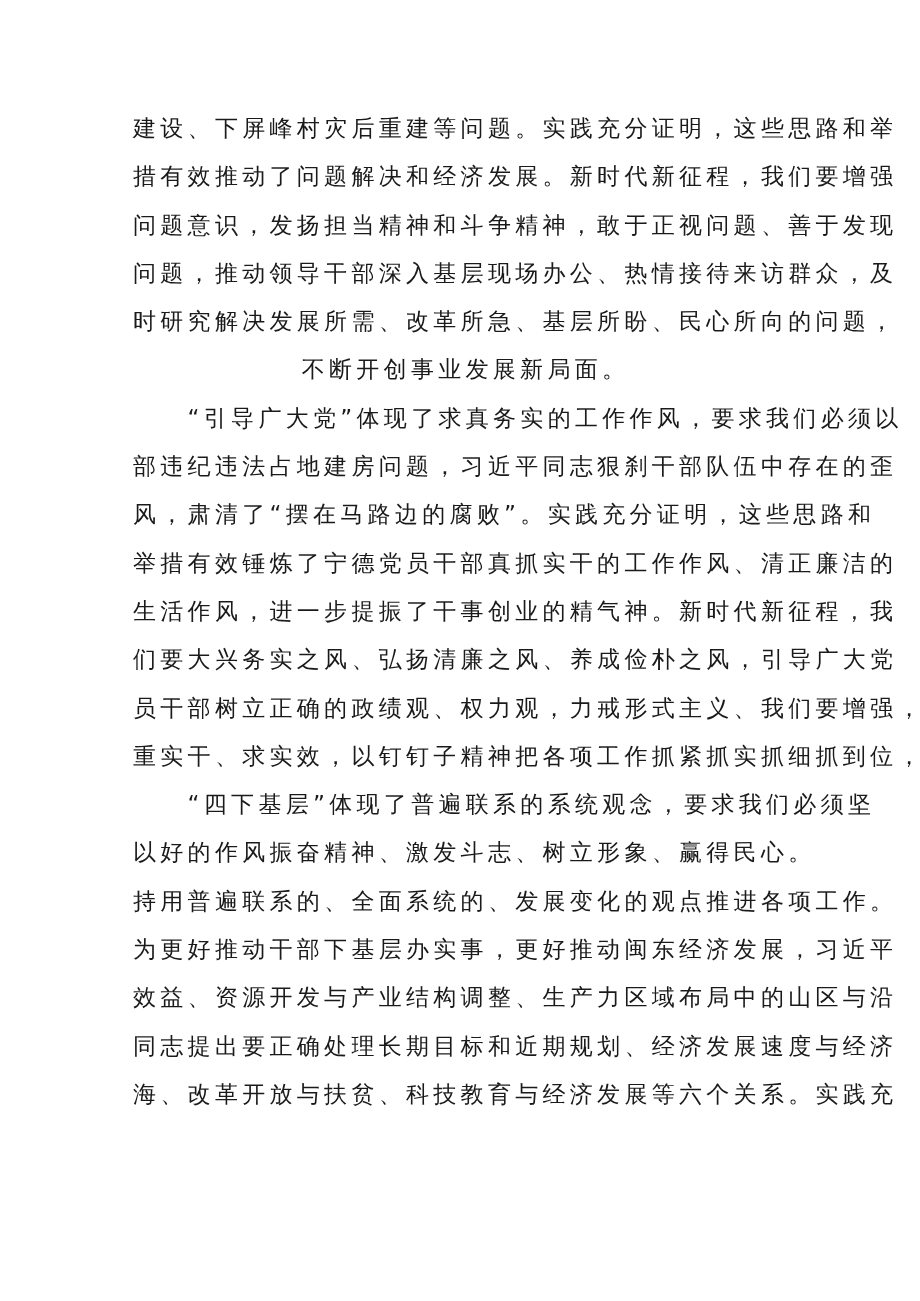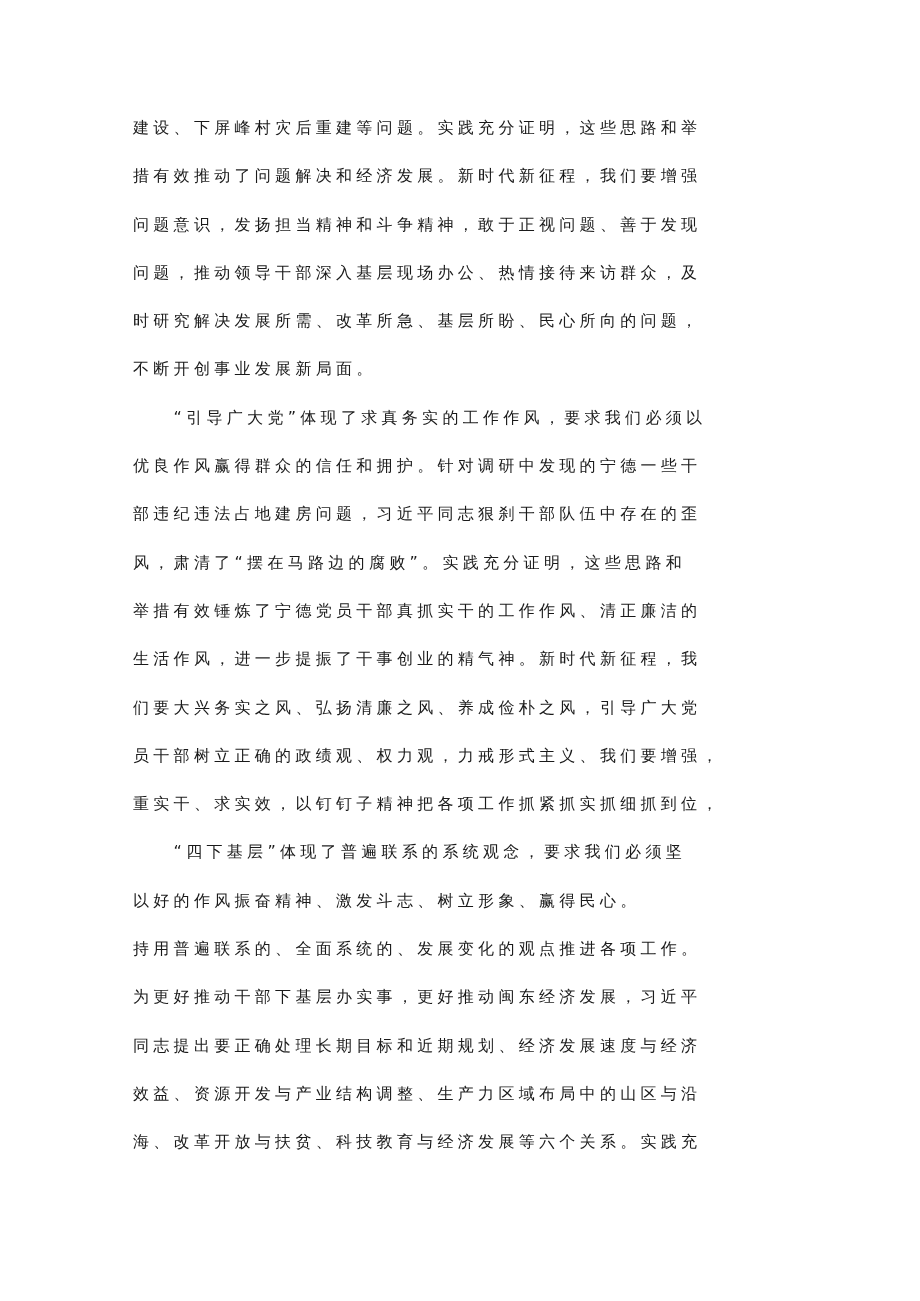--- a/index.html
+++ b/index.html
@@ -17,44 +17,44 @@
     }
     .page {
       position: absolute;
       left: 133px;
       top: 104px;
       width: 665px;
     }
     .line {
       height: 48.3px;
       line-height: 48.3px;
-      font-size: 16px;
+      font-size: 23px;
       letter-spacing: 4.3px;
       white-space: nowrap;
+      text-align: center;
     }
   </style>
 </head>
 <body>
 
 <div class="page">
   <div class="line">建设、下屏峰村灾后重建等问题。实践充分证明，这些思路和举</div>
   <div class="line">措有效推动了问题解决和经济发展。新时代新征程，我们要增强</div>
   <div class="line">问题意识，发扬担当精神和斗争精神，敢于正视问题、善于发现</div>
   <div class="line">问题，推动领导干部深入基层现场办公、热情接待来访群众，及</div>
   <div class="line">时研究解决发展所需、改革所急、基层所盼、民心所向的问题，</div>
   <div class="line">不断开创事业发展新局面。</div>
   <div class="line">　　“引导广大党”体现了求真务实的工作作风，要求我们必须以</div>
-  <div class="line">优良作风赢得群众的信任和拥护。针对调研中发现的宁德一些干</div>
   <div class="line">部违纪违法占地建房问题，习近平同志狠刹干部队伍中存在的歪</div>
   <div class="line">风，肃清了“摆在马路边的腐败”。实践充分证明，这些思路和</div>
   <div class="line">举措有效锤炼了宁德党员干部真抓实干的工作作风、清正廉洁的</div>
   <div class="line">生活作风，进一步提振了干事创业的精气神。新时代新征程，我</div>
   <div class="line">们要大兴务实之风、弘扬清廉之风、养成俭朴之风，引导广大党</div>
   <div class="line">员干部树立正确的政绩观、权力观，力戒形式主义、我们要增强，</div>
   <div class="line">重实干、求实效，以钉钉子精神把各项工作抓紧抓实抓细抓到位，</div>
   <div class="line">　　“四下基层”体现了普遍联系的系统观念，要求我们必须坚</div>
   <div class="line">以好的作风振奋精神、激发斗志、树立形象、赢得民心。</div>
   <div class="line">持用普遍联系的、全面系统的、发展变化的观点推进各项工作。</div>
   <div class="line">为更好推动干部下基层办实事，更好推动闽东经济发展，习近平</div>
+  <div class="line">效益、资源开发与产业结构调整、生产力区域布局中的山区与沿</div>
   <div class="line">同志提出要正确处理长期目标和近期规划、经济发展速度与经济</div>
-  <div class="line">效益、资源开发与产业结构调整、生产力区域布局中的山区与沿</div>
   <div class="line">海、改革开放与扶贫、科技教育与经济发展等六个关系。实践充</div>
 </div>
 
 </body></html>

